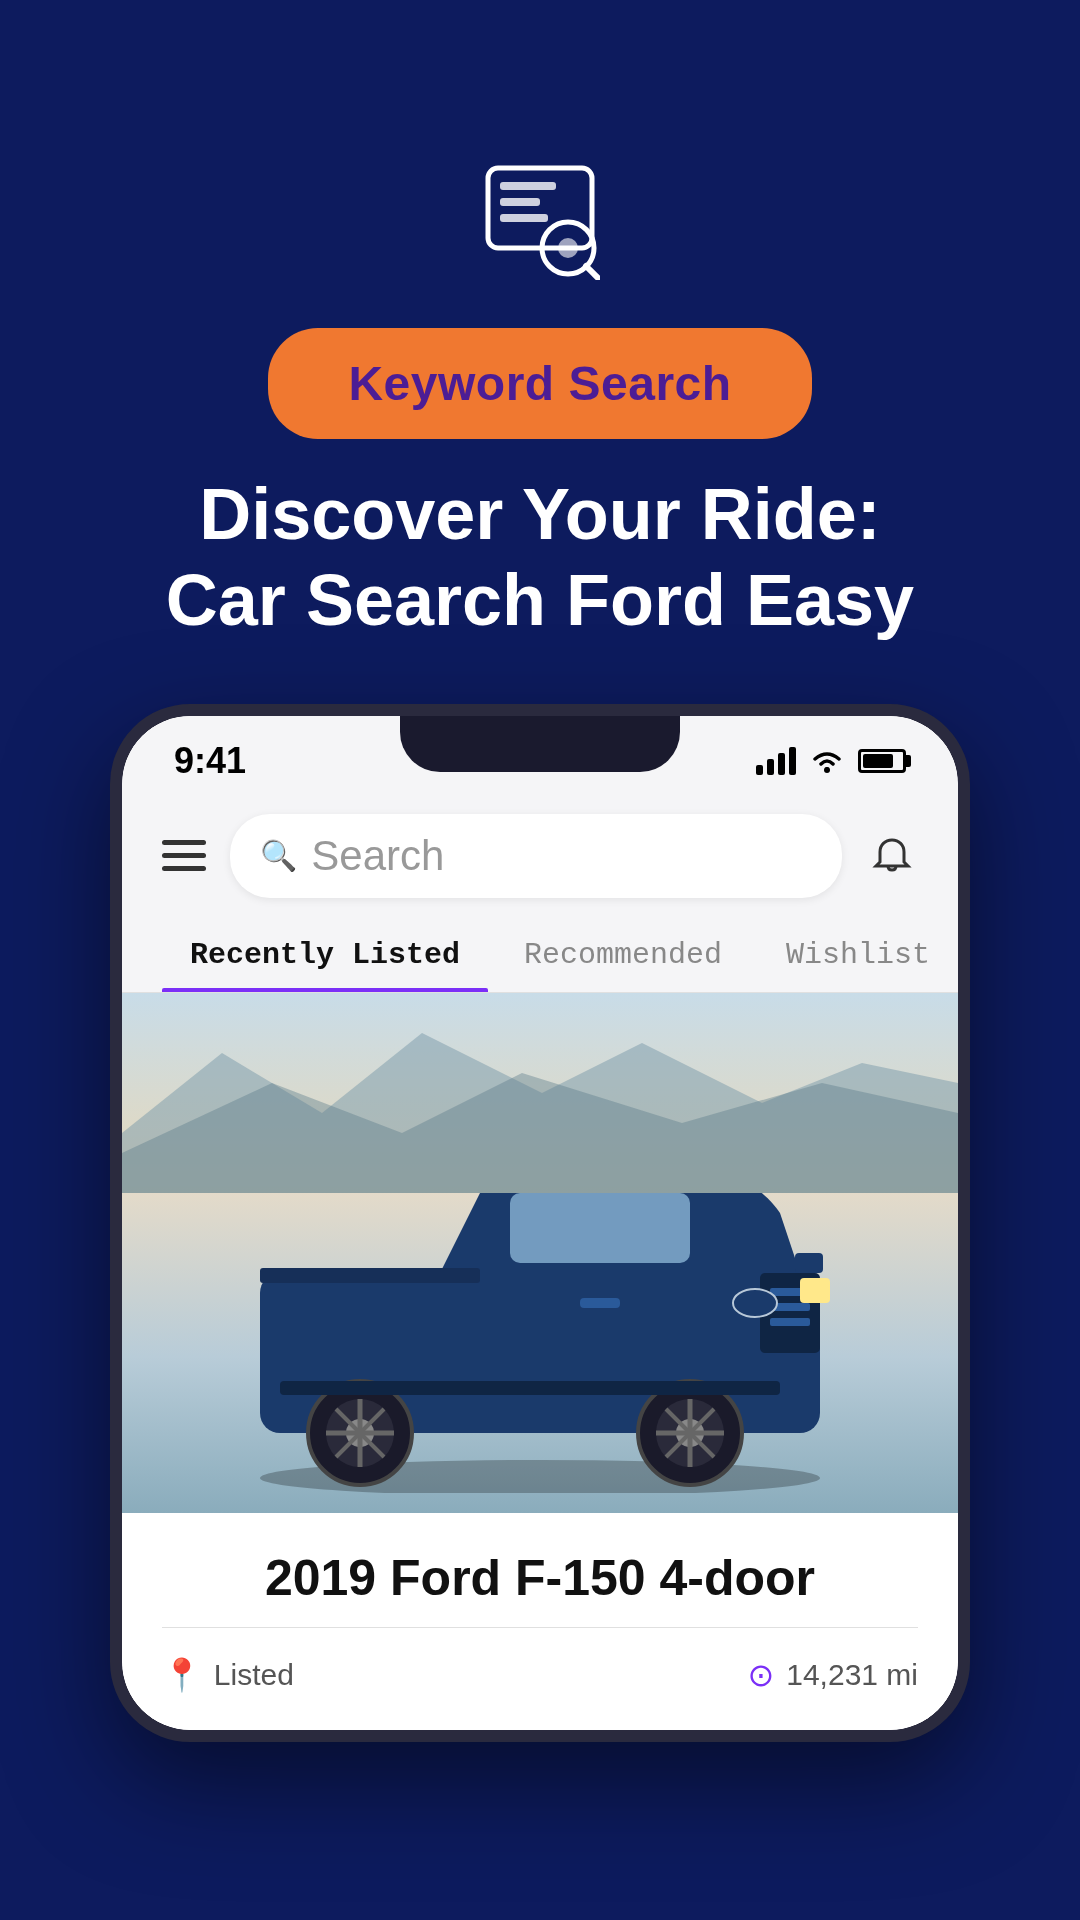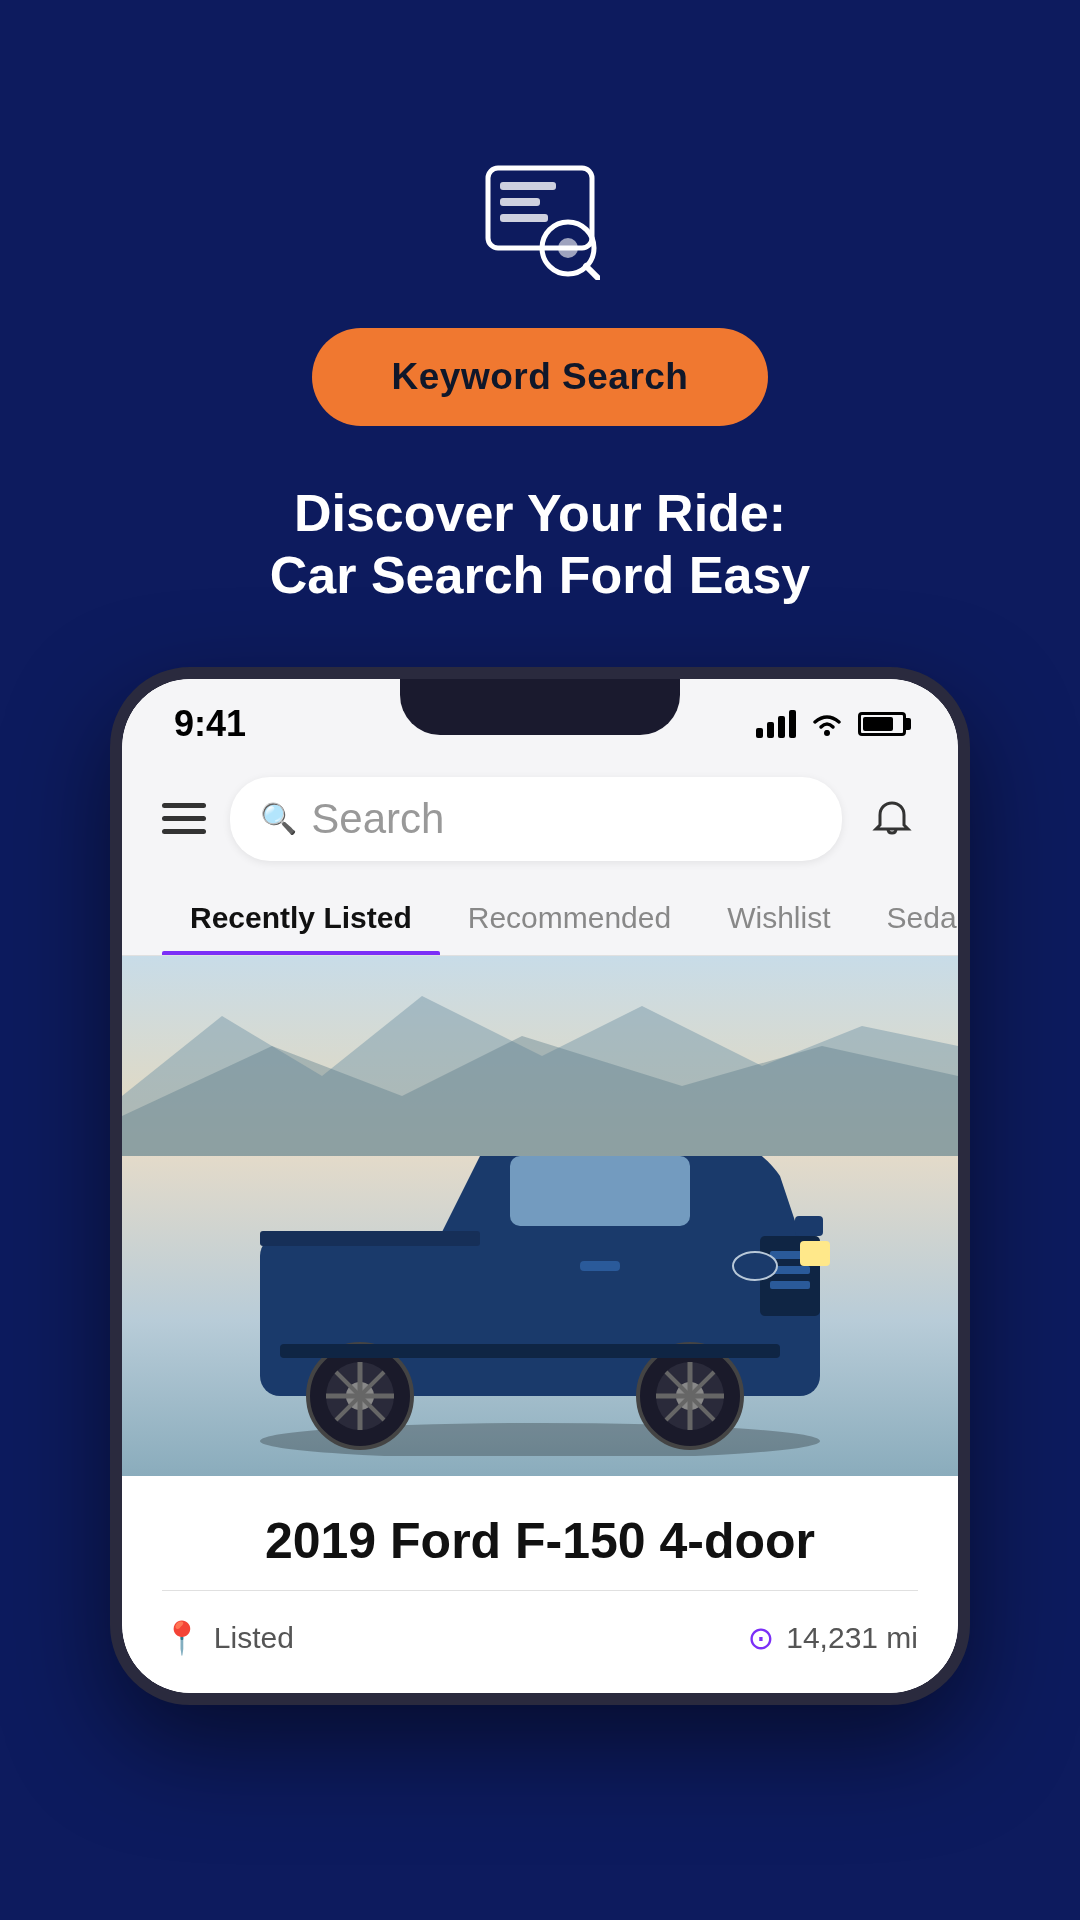--- a/index.html
+++ b/index.html
@@ -26,34 +26,34 @@
     }
 
     .app-icon {
       width: 120px;
       height: 120px;
       margin-bottom: 48px;
     }
 
     .keyword-btn {
       background-color: #f07830;
-      color: #0f172a;
+      color: #4c1d95;
       border: none;
       border-radius: 50px;
       padding: 28px 80px;
-      font-size: 37px;
+      font-size: 48px;
       font-weight: 600;
       cursor: pointer;
-      margin-bottom: 56px;
+      margin-bottom: 32px;
       letter-spacing: 0.5px;
     }
 
     .hero-title {
       color: #ffffff;
-      font-size: 52px;
+      font-size: 72px;
       font-weight: 800;
       text-align: center;
       line-height: 1.2;
       padding: 0 60px;
       margin-bottom: 60px;
     }
 
     
     .phone-wrapper {
       width: 860px;
@@ -165,22 +165,23 @@
       cursor: pointer;
     }
 
     
     .tabs-row {
       display: flex;
       align-items: center;
       padding: 0 40px;
       background: #f5f5f7;
       border-bottom: 1px solid #e0e0e0;
-      gap: 0;
+      gap: 8px;
       overflow: hidden;
+      font-family: Liberation Mono, monospace;
     }
 
     .tab-item {
       padding: 20px 28px;
       font-size: 30px;
       color: #888;
       cursor: pointer;
       white-space: nowrap;
       position: relative;
     }

